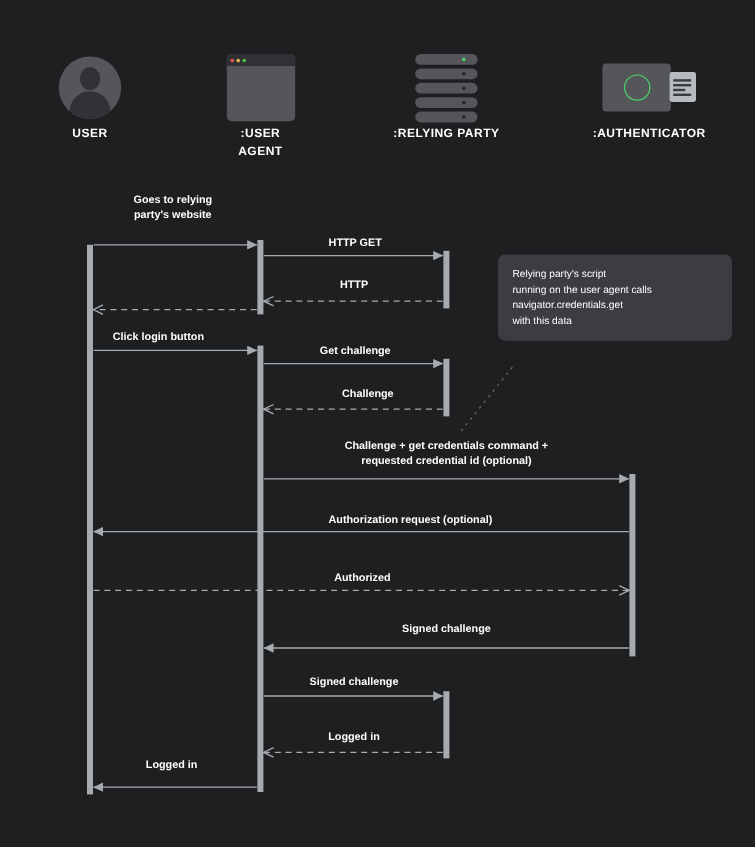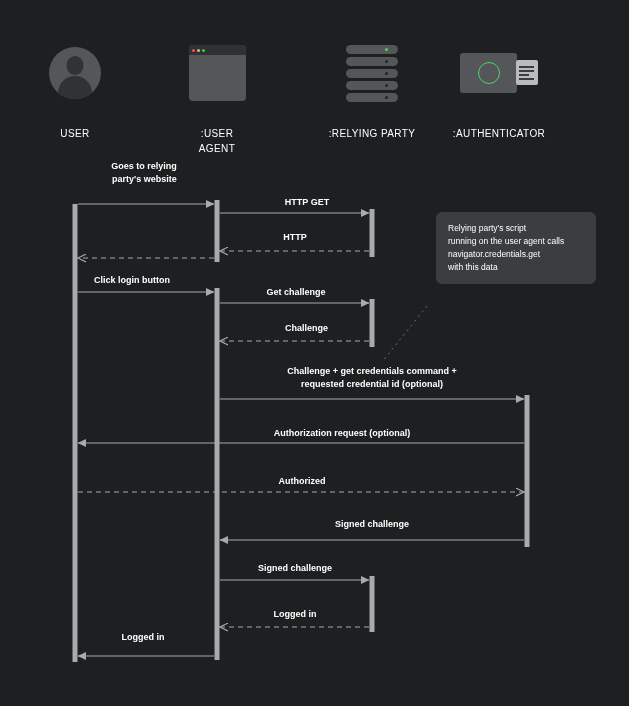--- a/index.html
+++ b/index.html
@@ -17,25 +17,25 @@
     background: #1d1f21;
   }
   
   .actor {
     position: absolute;
     text-align: center;
   }
   .actor-label {
     color: #ffffff;
     font-size: 10px;
-    font-weight: normal;
+    font-weight: bold;
     letter-spacing: 0.4px;
     line-height: 15px;
     white-space: pre-line;
-    margin-top: 22px;
+    margin-top: 0;
   }
   .icon-wrap {
     position: relative;
     height: 62px;
     display: flex;
     align-items: center;
     justify-content: center;
   }
   
   .avatar {
@@ -210,21 +210,21 @@
           <span class="dot r"></span>
           <span class="dot y"></span>
           <span class="dot g"></span>
         </div>
       </div>
     </div>
     <div class="actor-label">:USER
 AGENT</div>
   </div>
 
-  <div class="actor" style="left:449px; top:42px; width:100px;">
+  <div class="actor" style="left:491px; top:42px; width:100px;">
     <div class="icon-wrap">
       <div class="authkey">
         <div class="key-body">
             <div class="key-ring"></div>
           </div>
         <div class="key-plug">
           <i style="top:6px;  width:15px;"></i>
           <i style="top:10px; width:15px;"></i>
           <i style="top:14px; width:10px;"></i>
           <i style="top:18px; width:15px;"></i>
@@ -266,35 +266,35 @@
         <line x1="78" y1="492" x2="524" y2="492" stroke="#a8abae" stroke-width="1.1" stroke-dasharray="5,4" marker-end="url(#ah)"></line>
         <line x1="524" y1="540" x2="220" y2="540" stroke="#a8abae" stroke-width="1.1" marker-end="url(#ahf)"></line>
         <line x1="220" y1="580" x2="369" y2="580" stroke="#a8abae" stroke-width="1.1" marker-end="url(#ahf)"></line>
         <line x1="369" y1="627" x2="220" y2="627" stroke="#a8abae" stroke-width="1.1" stroke-dasharray="5,4" marker-end="url(#ah)"></line>
         <line x1="214" y1="656" x2="78" y2="656" stroke="#a8abae" stroke-width="1.1" marker-end="url(#ahf)"></line>
         <line x1="427" y1="306" x2="382" y2="362" stroke="#6d7073" stroke-width="1" stroke-dasharray="2,4"></line>
       </g>
   </svg>
 
   <div id="labels">
-      <div class="msg-label" style="left: 144px; top: 160px; text-align: right;">Goes to relying
+      <div class="msg-label" style="left: 144px; top: 160px;">Goes to relying
 party's website</div>
-      <div class="msg-label" style="left: 307px; top: 196px;">HTTP GET</div>
+      <div class="msg-label" style="left: 296px; top: 196px;">HTTP GET</div>
       <div class="msg-label" style="left: 295px; top: 231px;">HTTP</div>
       <div class="msg-label" style="left: 132px; top: 274px;">Click login button</div>
       <div class="msg-label" style="left: 296px; top: 286px;">Get challenge</div>
       <div class="msg-label" style="left: 295px; top: 322px; padding-left: 23px;">Challenge</div>
       <div class="msg-label" style="left: 372px; top: 365px;">Challenge + get credentials command +
 requested credential id (optional)</div>
       <div class="msg-label" style="left: 302px; top: 427px; margin-left: 40px;">Authorization request (optional)</div>
       <div class="msg-label" style="left: 302px; top: 475px;">Authorized</div>
       <div class="msg-label" style="left: 372px; top: 518px;">Signed challenge</div>
       <div class="msg-label" style="left: 295px; top: 562px;">Signed challenge</div>
       <div class="msg-label" style="left: 295px; top: 608px;">Logged in</div>
       <div class="msg-label" style="left: 143px; top: 631px;">Logged in</div>
     </div>
 
-  <div class="note" style="left:415px; top:212px; width:160px;margin-left:21px;">Relying party's script
+  <div class="note" style="left:415px; top:212px; width:195px;">Relying party's script
 running on the user agent calls
 navigator.credentials.get
 with this data</div>
 
 </div>
 
 </body></html>

